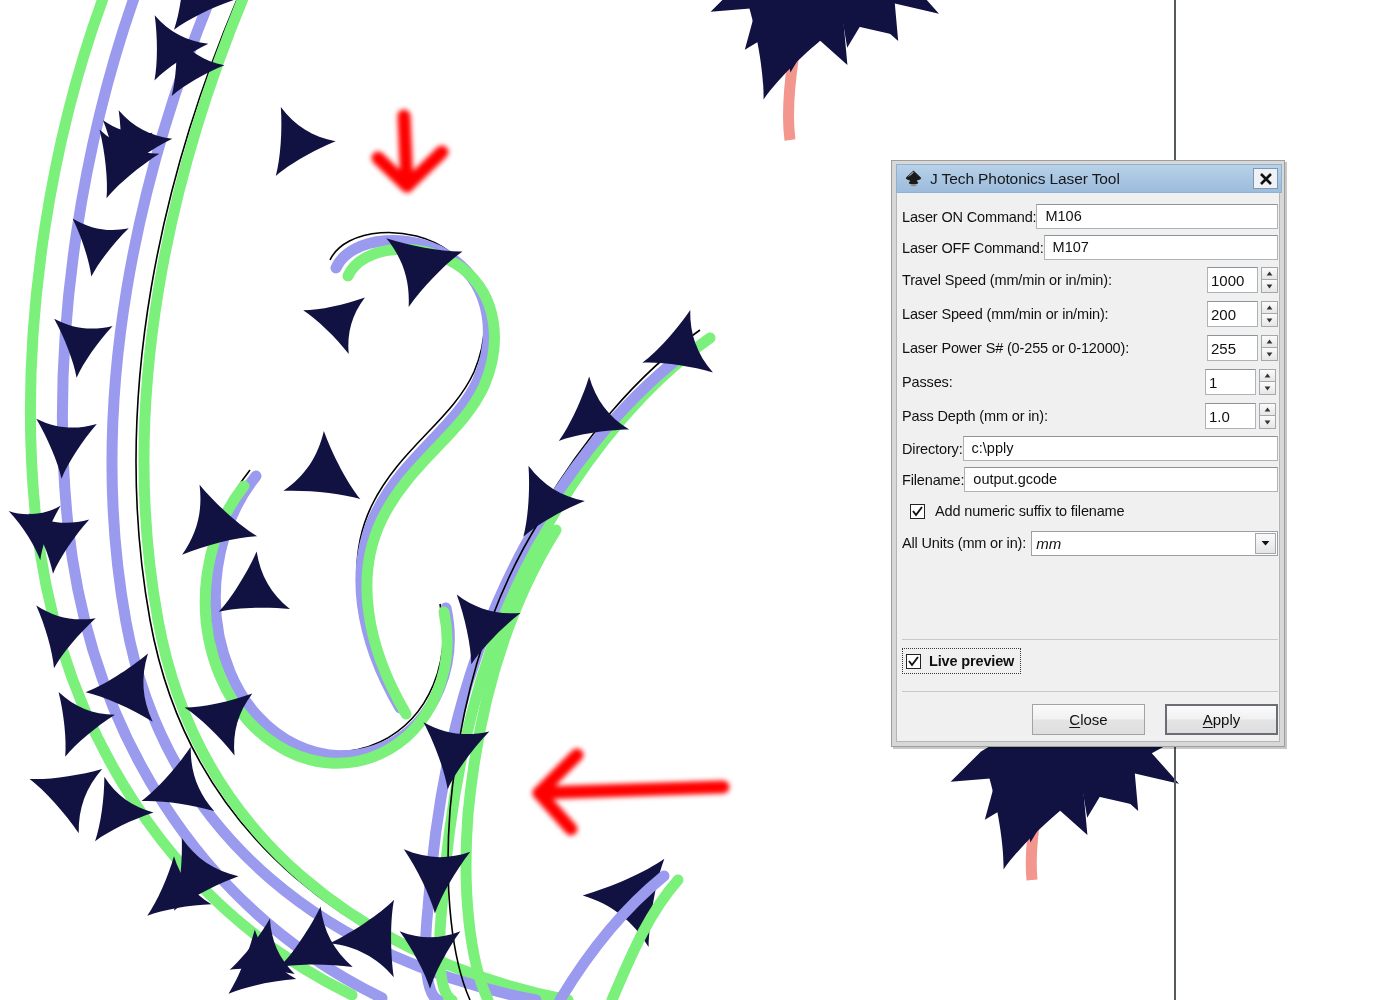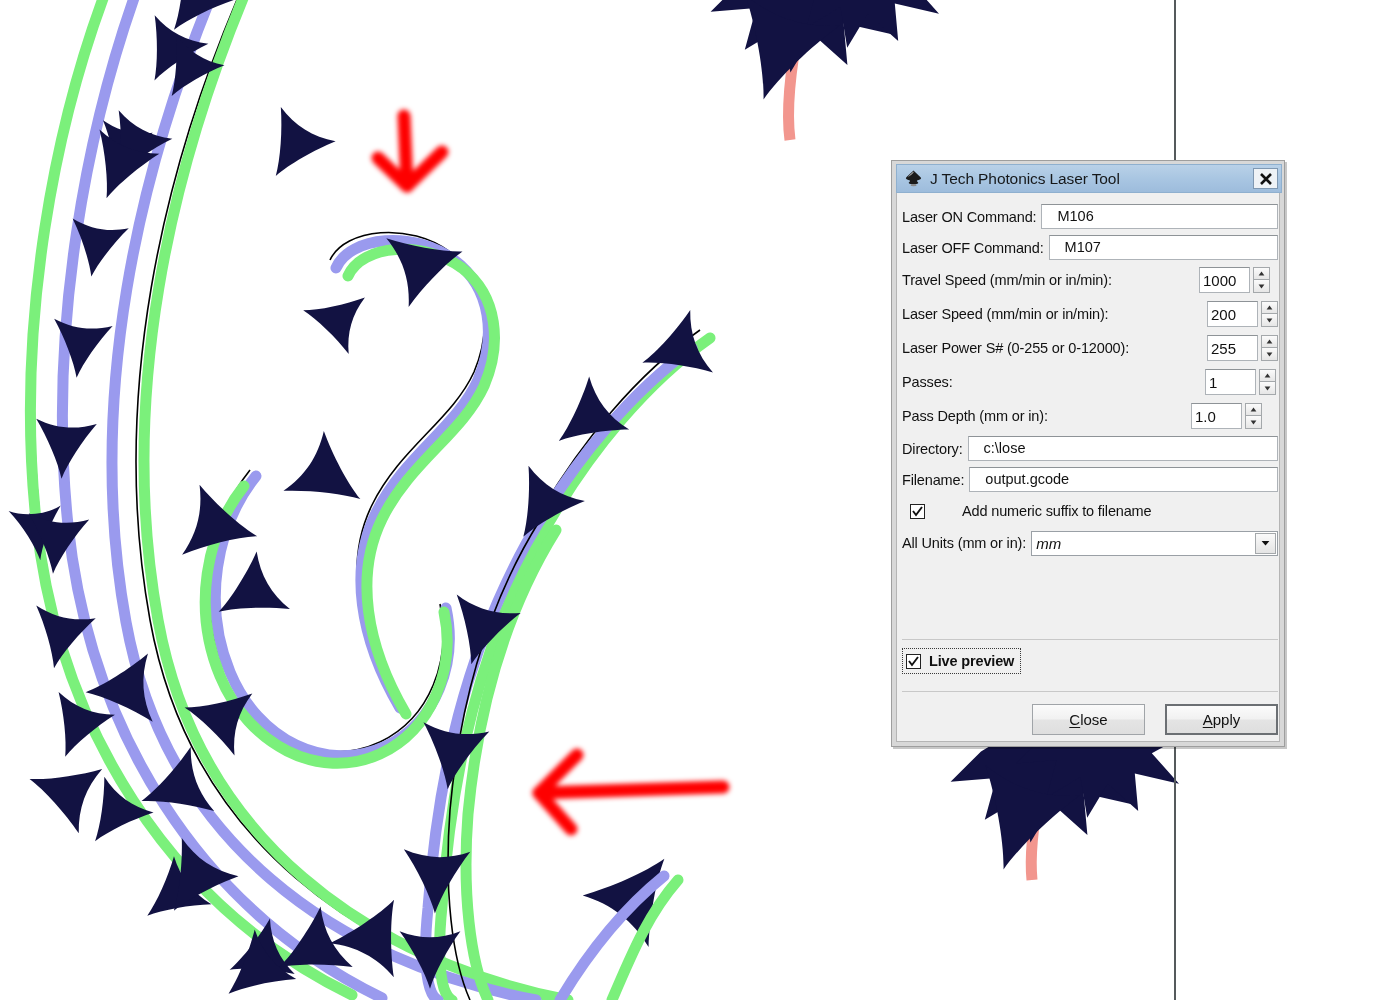--- a/index.html
+++ b/index.html
@@ -110,30 +110,30 @@
   }
   .lbl {
     font-size: 14.5px;
     color: #111;
     white-space: nowrap;
     letter-spacing: -0.15px;
   }
 
   
   .txtrow { height: 31px; }
-  .txtrow .lbl { margin-right: 5px; }
+  .txtrow .lbl { }
   .textfield {
     flex: 1 1 auto;
     height: 25px;
     background: #ffffff;
     border: 1px solid #aeb3b8;
     border-top-color: #8e9397;
     font-size: 14.5px;
     color: #111;
-    padding: 0 15px;
+    padding: 0 8px;
     display: flex;
     align-items: center;
     line-height: 1;
     outline: none;
     font-family: "Liberation Sans", sans-serif;
   }
 
   
   .numrow { height: 34px; }
   .numrow .lbl { flex: 0 0 auto; }
@@ -176,21 +176,21 @@
   .cbox {
     width: 15px; height: 15px;
     background: #fff;
     border: 1px solid #222;
     margin-right: 10px;
     flex: none;
     position: relative;
     cursor: pointer;
   }
   .cbox svg { position: absolute; left: 1px; top: 1px; }
-  .cbrow .lbl { font-size: 14.5px; margin-left: 27px; }
+  .cbrow .lbl { font-size: 14.5px; }
 
   
   .cmbrow { height: 32px; justify-content: center; }
   .cmbrow .lbl { margin-right: 5px; }
   .combo {
     flex: 1 1 auto;
     height: 25px;
     background: #fff;
     border: 1px solid #9aa0a6;
     display: flex;
@@ -528,21 +528,21 @@
         <span class="textfield">M106</span>
       </div>
 
       <div class="row txtrow">
         <span class="lbl">Laser OFF Command:</span>
         <span class="textfield">M107</span>
       </div>
 
       <div class="row numrow">
         <span class="lbl">Travel Speed (mm/min or in/min):</span>
-        <span class="spin" style="right:8px;">
+        <span class="spin" style="right:0px;">
           <span class="sp-field">1000</span>
           <span class="sp-btns">
             <span class="sp-up">
               <svg width="7" height="5" viewBox="0 0 7 5">
                   <path d="M3.5,0.6 L6.4,4.4 L0.6,4.4 Z" fill="#333"></path>
                 </svg>
             </span>
             <span class="sp-dn">
               <svg width="7" height="5" viewBox="0 0 7 5">
                   <path d="M3.5,4.4 L0.6,0.6 L6.4,0.6 Z" fill="#333"></path>
@@ -605,40 +605,40 @@
               <svg width="7" height="5" viewBox="0 0 7 5">
                   <path d="M3.5,4.4 L0.6,0.6 L6.4,0.6 Z" fill="#333"></path>
                 </svg>
             </span>
           </span>
         </span>
       </div>
 
       <div class="row numrow">
         <span class="lbl">Pass Depth (mm or in):</span>
-        <span class="spin" style="right:16px;border-radius:8px;">
+        <span class="spin" style="right:2px;border-radius:8px;">
           <span class="sp-field">1.0</span>
           <span class="sp-btns">
             <span class="sp-up">
               <svg width="7" height="5" viewBox="0 0 7 5">
                   <path d="M3.5,0.6 L6.4,4.4 L0.6,4.4 Z" fill="#333"></path>
                 </svg>
             </span>
             <span class="sp-dn">
               <svg width="7" height="5" viewBox="0 0 7 5">
                   <path d="M3.5,4.4 L0.6,0.6 L6.4,0.6 Z" fill="#333"></path>
                 </svg>
             </span>
           </span>
         </span>
       </div>
 
       <div class="row txtrow">
         <span class="lbl">Directory:</span>
-        <span class="textfield">c:\lose</span>
+        <span class="textfield">c:\pply</span>
       </div>
 
       <div class="row txtrow">
         <span class="lbl">Filename:</span>
         <span class="textfield">output.gcode</span>
       </div>
 
       <div class="row cbrow">
         <span class="cbox">
           <svg width="11" height="11" viewBox="0 0 11 11" xmlns="http://www.w3.org/2000/svg">

